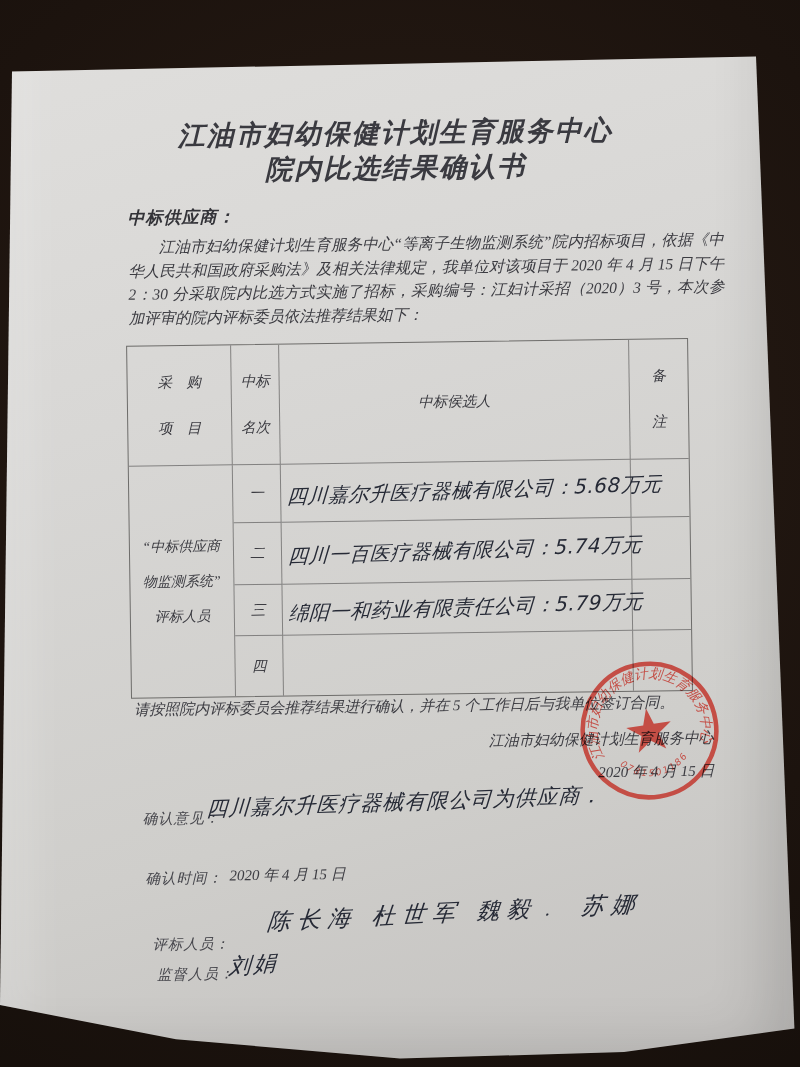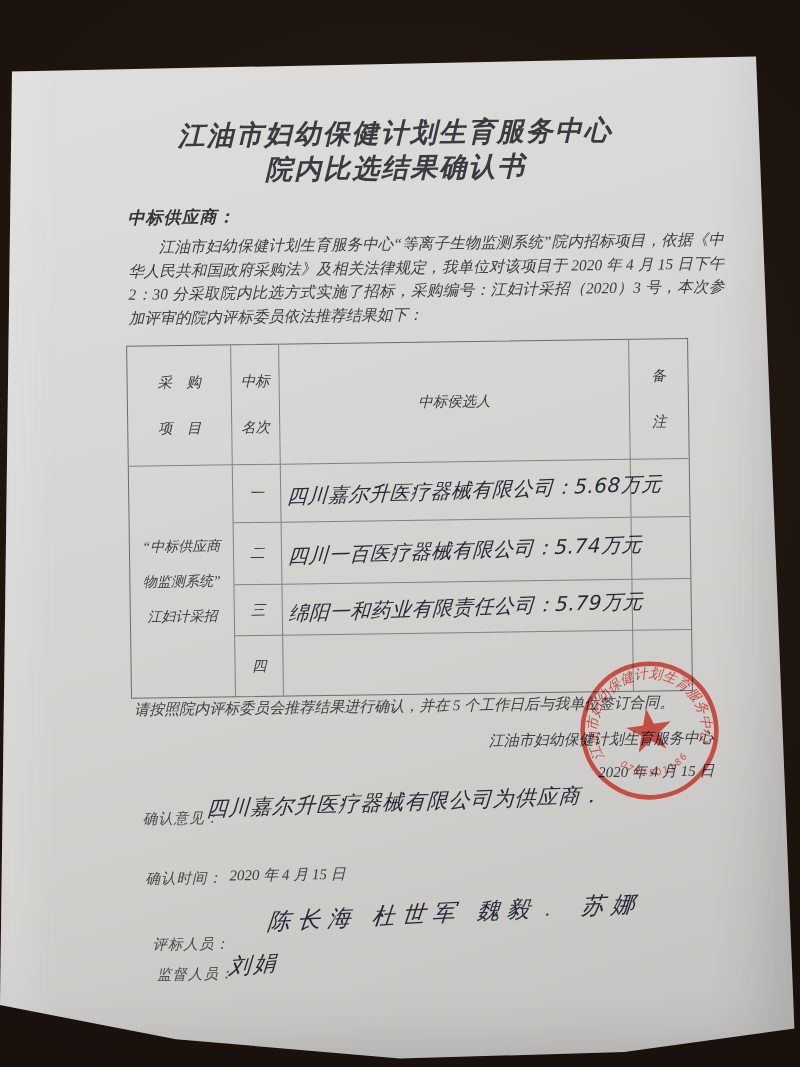--- a/index.html
+++ b/index.html
@@ -81,21 +81,21 @@
       </div>
       <div class="cell h-cand">中标侯选人</div>
       <div class="cell stack h-rem last-col">
         <span>备</span>
         <span>注</span>
       </div>
 
       <div class="cell proj-cell last-row">
         <span>“中标供应商</span>
         <span>物监测系统”</span>
-        <span>江妇计采招</span>
+        <span>评标人员</span>
       </div>
 
       <div class="cell r1c2">一</div>
       <div class="cell r2c2">二</div>
       <div class="cell r3c2">三</div>
       <div class="cell r4c2 last-row">四</div>
 
       <div class="cell cand r1c3">
         <span class="hand hand-text">四川嘉尔升医疗器械有限公司：5.68万元</span>
       </div>

